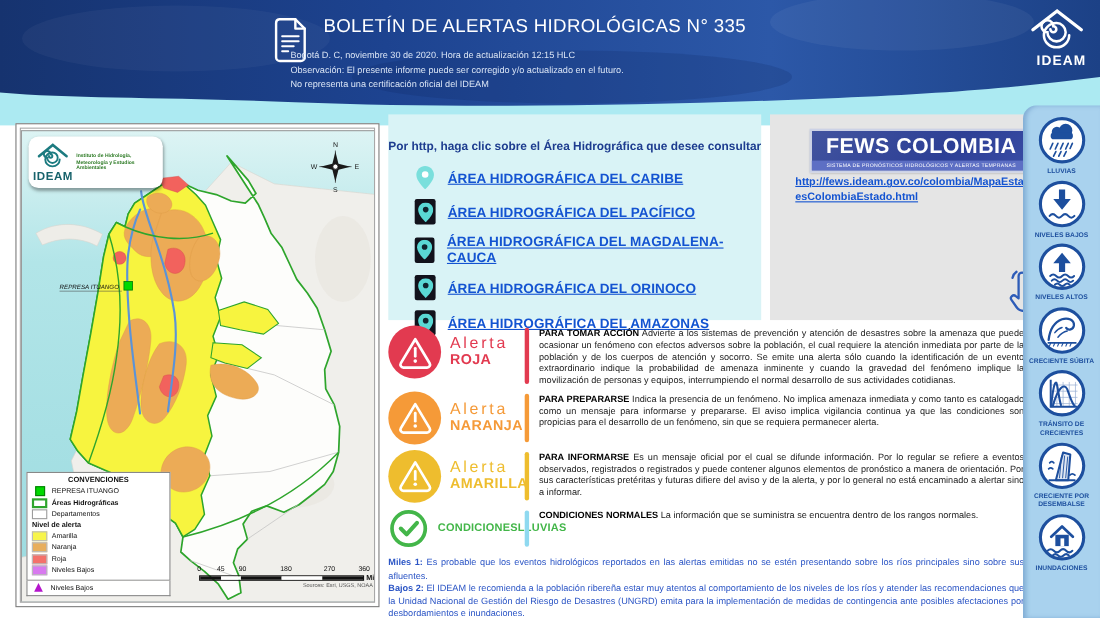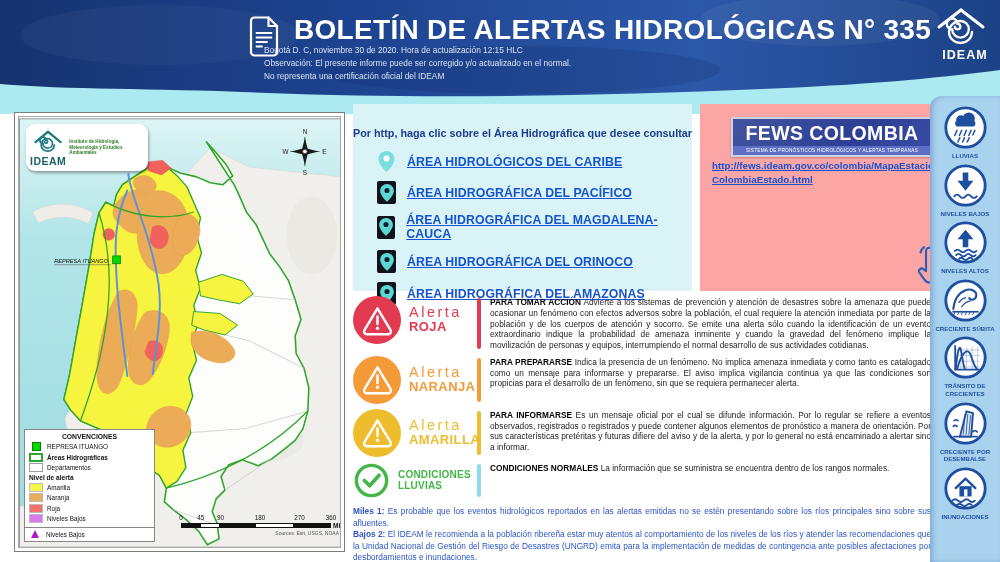--- a/index.html
+++ b/index.html
@@ -12,21 +12,21 @@
   svg { display:block; }
   svg text { font-family:"Liberation Sans", sans-serif; }
 
   
   .cyan-band { position:absolute; left:0; top:70px; width:1000px; height:44px; background:#aceaf2; }
   .header { position:absolute; left:0; top:0; width:1000px; height:100px; }
   .header .wave { position:absolute; left:0; top:0; }
   .doc-icon { position:absolute; left:243px; top:13px; }
   .h-title {
     position:absolute; left:294px; top:14px; color:#ffffff;
-    font-size:28px; font-weight:bold; letter-spacing:0.3px; white-space:nowrap;
+    font-size:17px; font-weight:normal; letter-spacing:0.3px; white-space:nowrap;
   }
   .h-sub {
     position:absolute; left:264px; top:44px; width:410px; text-align:left;
     color:#d9e4f5; font-size:8.3px; line-height:1.55;
   }
   .h-logo { position:absolute; left:933px; top:5px; width:64px; text-align:center; }
   .h-logo .h-logo-txt { color:#fff; font-weight:bold; font-size:12.5px; letter-spacing:1px; margin-top:1px; }
 
   
   .map-panel {
@@ -72,21 +72,21 @@
   .c-heading { text-align:center; font-size:10.8px; font-weight:bold; color:#1d3c8f; }
   .c-links { margin:12px 0 0 24px; }
   .c-link { display:flex; align-items:center; gap:11px; margin-bottom:9px; text-decoration:none; }
   .c-link span.lbl { font-size:12.3px; font-weight:bold; color:#1353d1; text-decoration:underline; letter-spacing:0.1px; }
   .pin-plain { width:19px; display:flex; justify-content:center; }
   .pin-boxed { width:19px; height:23px; background:#12121c; border-radius:2px; display:flex; align-items:center; justify-content:center; }
 
   
   .fews-box {
     position:absolute; left:700px; top:104px; width:264px; height:187px;
-    background:#fca5a5; padding:13px 12px 0 12px;
+    background:#e5e5e5; padding:13px 12px 0 23px;
   }
   .fews-banner {
     width:203px; margin:0 auto; border:2px solid #ccd2e6; background:linear-gradient(135deg,#42549f,#2d3f95 60%,#3a4da6);
     padding:4px 0 0 0; box-shadow:0 1px 2px rgba(0,0,0,.25);
   }
   .fews-title { text-align:center; color:#fff; font-weight:bold; font-size:19.5px; letter-spacing:0.4px; line-height:1.05; }
   .fews-sub { margin-top:3px; background:#5d6fc4; color:#fff; font-size:4.7px; text-align:center; padding:2px 1px; letter-spacing:0.25px; }
   .fews-text { margin-top:11px; font-size:9.8px; font-weight:bold; color:#1d3c8f; line-height:1.35; text-align:justify; }
   .fews-link { display:block; margin-top:2px; font-size:9.8px; font-weight:bold; color:#1353d1; text-decoration:underline; line-height:1.35; word-break:break-all; }
   .hand-icon { position:absolute; right:16px; bottom:5px; }
@@ -95,21 +95,21 @@
   .alerts { position:absolute; left:353px; top:296px; width:578px; }
   .a-row { display:flex; align-items:flex-start; margin-bottom:5px; }
   .a-iconcol { width:124px; flex:0 0 auto; display:flex; align-items:center; gap:8px; }
   .a-circle { width:48px; height:48px; border-radius:50%; display:flex; align-items:center; justify-content:center; flex:0 0 auto; }
   .a-labels { display:flex; flex-direction:column; }
   .a-word { font-size:14.5px; letter-spacing:2.5px; line-height:1.05; }
   .a-level { font-size:13px; font-weight:bold; letter-spacing:0.4px; line-height:1.1; }
   .a-bar { width:4px; border-radius:2px; align-self:stretch; margin:2px 9px 2px 0; flex:0 0 auto; }
   .a-text { font-size:8.3px; line-height:1.3; color:#1c1c1c; text-align:justify; padding-top:1px; }
   .a-text b { color:#000; }
-  .n-labels { display:flex; flex-direction:column; }
+  .n-labels { display:flex; flex-direction:row;align-items:flex-end; }
   .n-line { font-size:10px; font-weight:bold; color:#43b649; line-height:1.15; letter-spacing:0.2px; }
 
   
   .notes { position:absolute; left:353px; top:506px; width:578px; font-size:8.3px; color:#2b55c5; line-height:1.4; text-align:justify; }
   .notes b { font-weight:bold; }
 
   
   .sidebar {
     position:absolute; right:0; top:96px; width:70px; height:466px;
     background:#a9d2ee; border-radius:12px 0 0 0;
@@ -153,21 +153,21 @@
           <line x1="13.5" y1="24.5" x2="28.5" y2="24.5"></line>
           <line x1="13.5" y1="29" x2="24" y2="29"></line>
           <line x1="13.5" y1="33.5" x2="19" y2="33.5"></line>
         </g>
       </svg>
     </span>
 
     <h1 class="h-title">BOLETÍN DE ALERTAS HIDROLÓGICAS N° 335</h1>
     <div class="h-sub">
       <div>Bogotá D. C, noviembre 30 de 2020. Hora de actualización  12:15 HLC</div>
-      <div>Observación: El presente informe puede ser corregido y/o actualizado en el normal.</div>
+      <div>Observación: El presente informe puede ser corregido y/o actualizado en el futuro.</div>
       <div>No representa una certificación oficial del IDEAM</div>
     </div>
 
     <div class="h-logo">
       <svg width="56" height="42" viewBox="0 0 56 42">
         <g stroke="#ffffff" fill="none" stroke-linecap="round">
           <path d="M6,22 L28,5 L50,22" stroke-width="3"></path>
           <path d="M39,27 a11.5,11 0 1 1 -11.5,-11 a8.3,8.3 0 1 1 -8.3,8.3 a5.4,5.4 0 1 1 5.4,-5.4 a2.7,2.7 0 1 1 -2.7,2.7" stroke-width="2.3"></path>
         </g>
       </svg>
@@ -330,21 +330,21 @@
   <section class="consult-box">
     <p class="c-heading">Por http, haga clic sobre el Área Hidrográfica que desee consultar</p>
     <div class="c-links">
       <a class="c-link" href="#">
         <span class="pin-plain">
           <svg width="17" height="21" viewBox="0 0 16 21">
               <path d="M8,0 C3.6,0 0,3.6 0,8 C0,13.8 8,21 8,21 C8,21 16,13.8 16,8 C16,3.6 12.4,0 8,0 Z" fill="#7adfdc"></path>
               <circle cx="8" cy="7.6" r="3" fill="#ffffff"></circle>
             </svg>
         </span>
-        <span class="lbl">ÁREA HIDROLÓGICOS DEL CARIBE</span>
+        <span class="lbl">ÁREA HIDROGRÁFICA DEL CARIBE</span>
       </a>
       <a class="c-link" href="#">
         <span class="pin-boxed">
           <svg width="14" height="18" viewBox="0 0 16 21">
               <path d="M8,0 C3.6,0 0,3.6 0,8 C0,13.8 8,21 8,21 C8,21 16,13.8 16,8 C16,3.6 12.4,0 8,0 Z" fill="#5ad8d4"></path>
               <circle cx="8" cy="7.6" r="3" fill="#11242e"></circle>
             </svg>
         </span>
         <span class="lbl">ÁREA HIDROGRÁFICA DEL PACÍFICO</span>
       </a>

